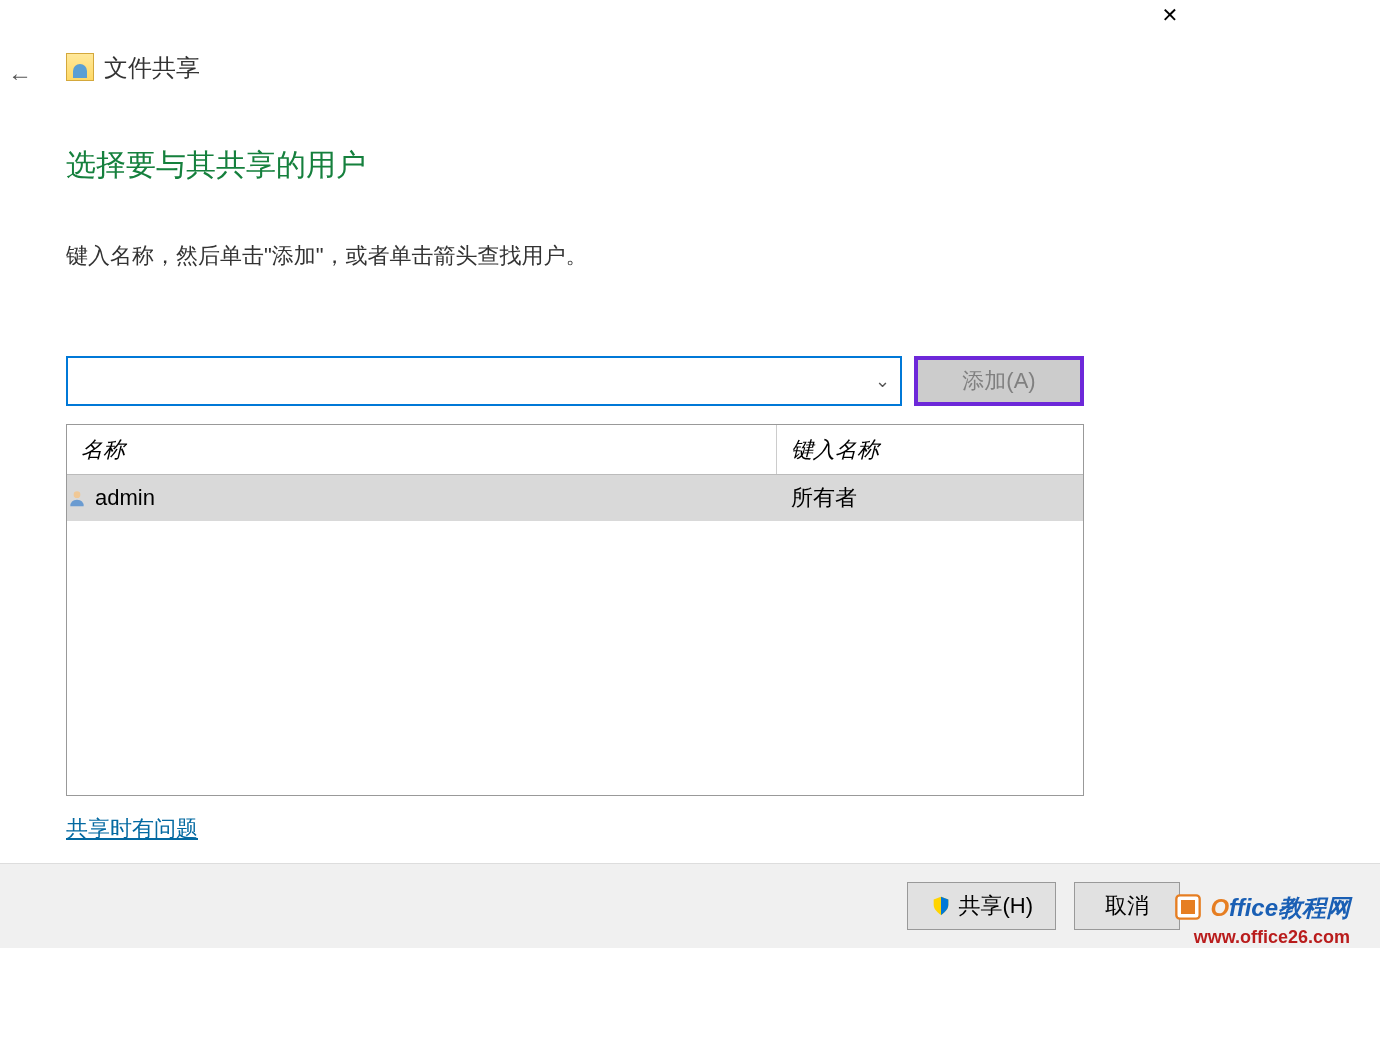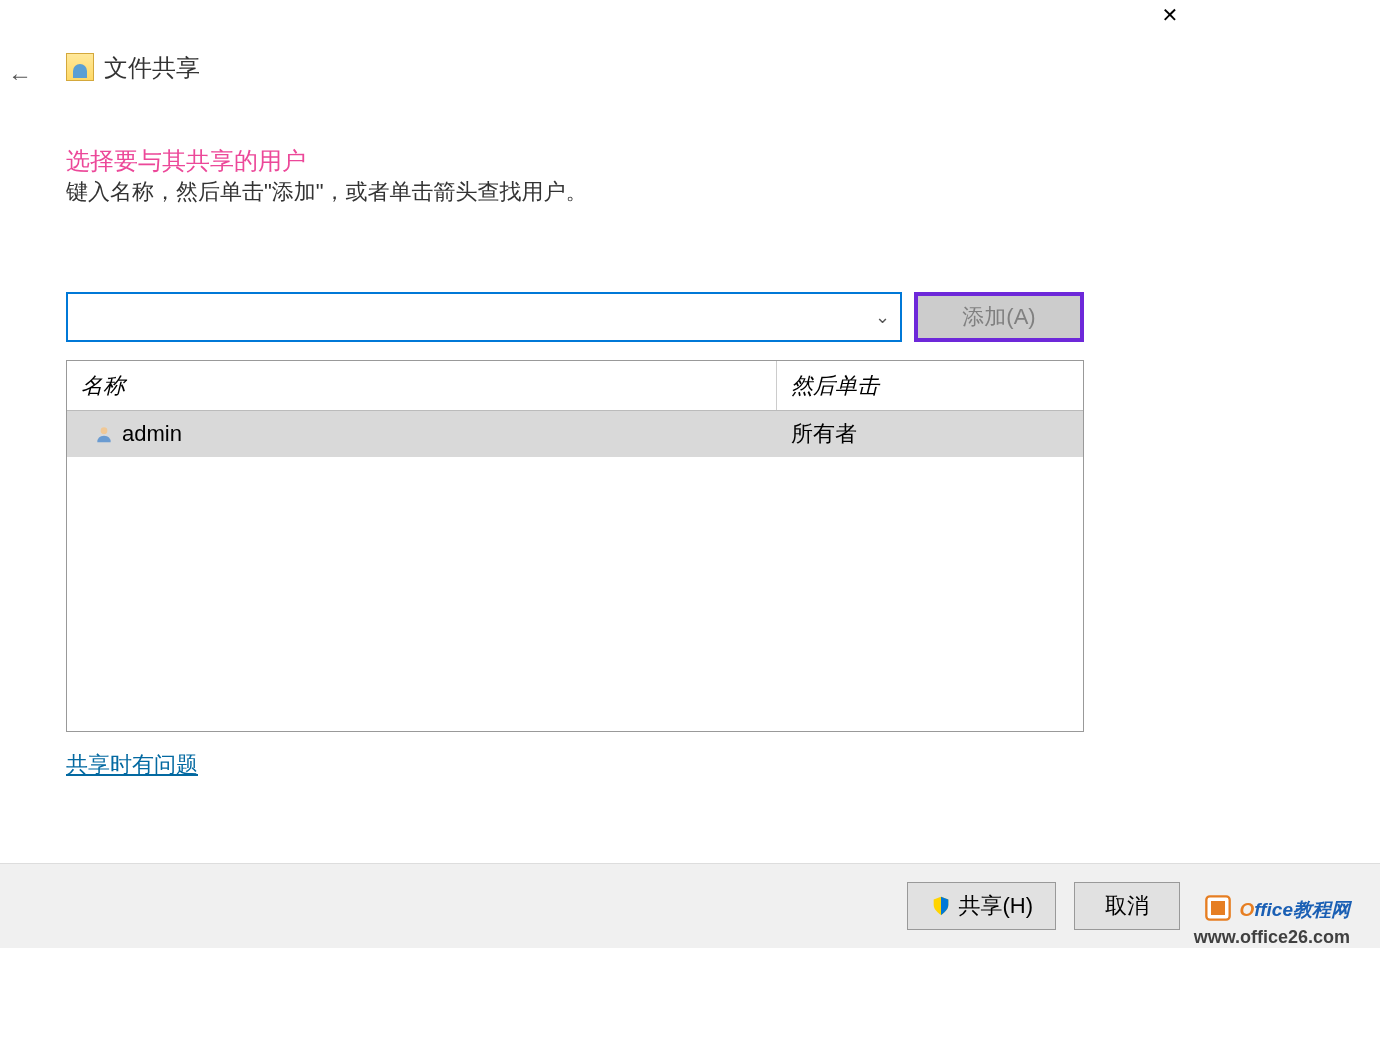--- a/index.html
+++ b/index.html
@@ -67,23 +67,24 @@
       font-size: 24px;
       color: #333;
     }
     .content {
       position: absolute;
       top: 145px;
       left: 66px;
       right: 120px;
     }
     .page-heading {
-      font-size: 24px;
-      color: #ec4899;
+      font-size: 30px;
+      color: #15803d;
       font-weight: normal;
+      margin-bottom: 55px;
     }
     .instruction {
       font-size: 22px;
       color: #333;
       margin-bottom: 85px;
     }
     .input-row {
       display: flex;
       gap: 12px;
       margin-bottom: 18px;
@@ -142,21 +143,21 @@
     .table-body {
       height: 320px;
     }
     .table-row {
       display: flex;
       height: 46px;
       background: #d9d9d9;
     }
     .cell-name {
       width: 710px;
-      padding: 8px 27px;
+      padding: 8px 0;
       font-size: 22px;
       display: flex;
       align-items: center;
       gap: 8px;
     }
     .user-icon {
       width: 20px;
       height: 20px;
       display: inline-block;
     }
@@ -216,30 +217,30 @@
       font-size: 22px;
       cursor: pointer;
     }
     .watermark {
       position: absolute;
       bottom: 100px;
       right: 30px;
       text-align: right;
     }
     .watermark-line1 {
-      font-size: 19px;
+      font-size: 24px;
       font-weight: bold;
       font-style: italic;
     }
     .watermark-line1 .o { color: #e67e22; }
     .watermark-line1 .rest { color: #1a5fb4; }
     .watermark-line2 {
       font-size: 18px;
       font-weight: bold;
-      color: #404040;
+      color: #b91c1c;
     }
     .wm-logo {
       display: inline-block;
       vertical-align: middle;
       margin-right: 2px;
     }
   </style>
 </head>
 <body>
 
@@ -264,21 +265,21 @@
       <span class="dropdown-arrow">⌄</span>
     </div>
     <button class="add-btn">
       <span>添加(A)</span>
     </button>
   </div>
 
   <div class="user-table">
     <div class="table-header">
       <div class="col-name">名称</div>
-      <div class="col-perm">然后单击</div>
+      <div class="col-perm">键入名称</div>
     </div>
     <div class="table-body">
       <div class="table-row">
         <div class="cell-name">
           <span class="user-icon">
             <svg viewBox="0 0 24 24">
                 <circle cx="12" cy="8" r="4" fill="#f0c896"></circle>
                 <path d="M4 22 Q4 14 12 14 Q20 14 20 22 Z" fill="#6a9bd1"></path>
               </svg>
           </span>

